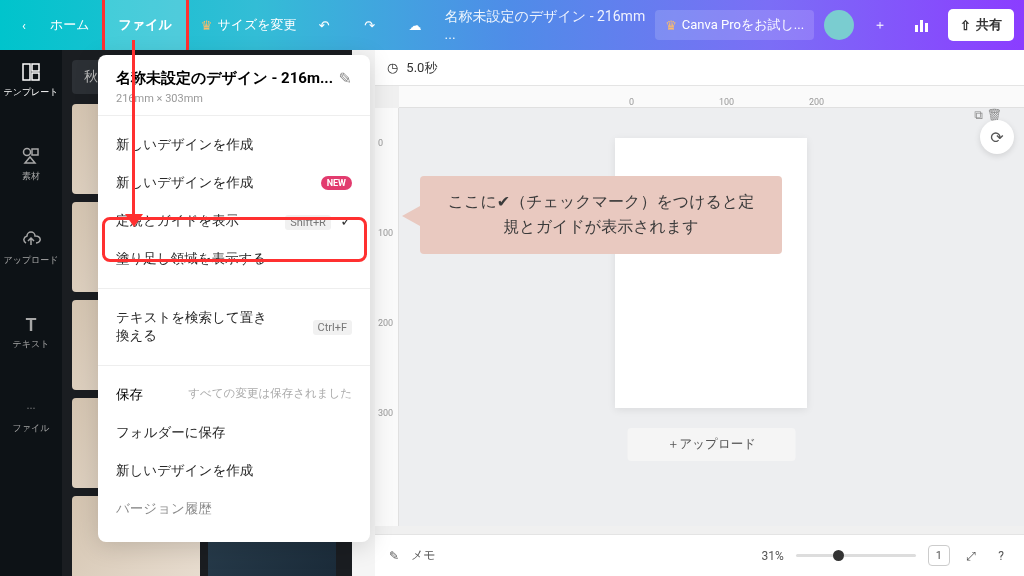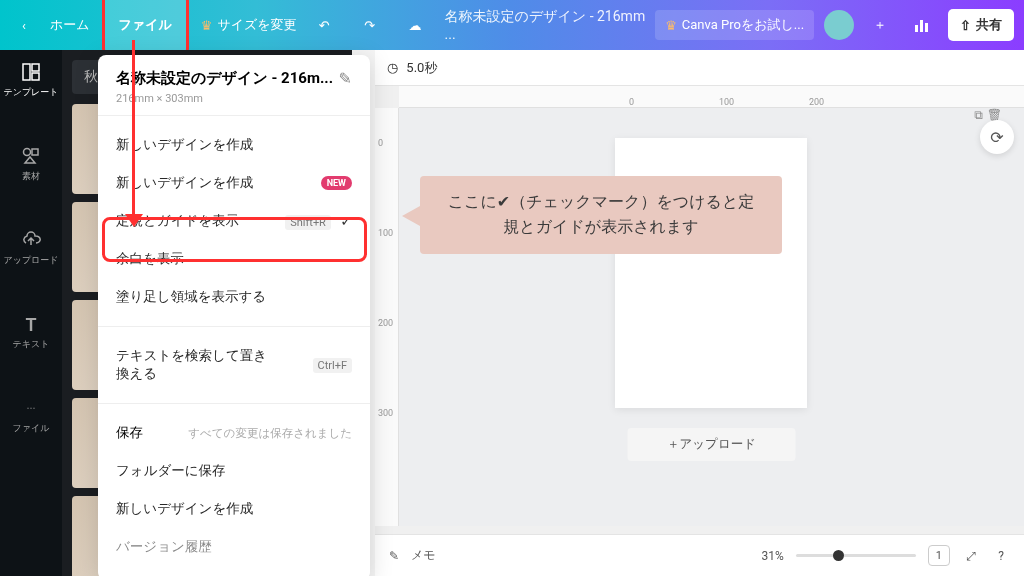--- a/index.html
+++ b/index.html
@@ -33,21 +33,21 @@
 
   
   .file-menu { position: absolute; left: 98px; top: 55px; width: 272px; background: white; border-radius: 8px; box-shadow: 0 4px 24px rgba(0,0,0,0.15); padding: 14px 0; z-index: 10; }
   .fm-title { padding: 0 18px 4px 18px; display: flex; align-items: center; justify-content: space-between; }
   .fm-title-text { font-weight: 700; font-size: 15px; color: #000000; }
   .fm-dim { padding: 0 18px; color: #999; font-size: 11px; }
   .fm-divider { height: 1px; background: #eee; margin: 10px 0; }
   .fm-item { padding: 10px 18px; font-size: 13.5px; color: #282828; display: flex; align-items: center; justify-content: space-between; cursor: pointer; }
   .fm-shortcut { font-size: 11px; color: #777; background: #f1f1f1; padding: 1px 5px; border-radius: 3px; }
   .fm-new-badge { font-size: 9px; color: white; background: #e23b6e; padding: 2px 6px; border-radius: 8px; font-weight: 700; }
-  .fm-save-row { display: flex; align-items: center; justify-content: space-between; padding: 10px 18px; font-size: 13.5px; }
+  .fm-save-row { display: flex; align-items: flex-start; justify-content: space-between; padding: 10px 18px; font-size: 13.5px; }
   .fm-save-status { font-size: 11.5px; color: #aaa; margin-left: 40px; }
   .fm-check { font-size: 14px; color: #333; margin-left: 6px; }
 
   
   .fm-highlight { position: absolute; border: 3px solid #ff3030; border-radius: 8px; left: 102px; top: 217px; width: 265px; height: 45px; z-index: 11; pointer-events: none; }
 
   
   .arrow-line { position: absolute; left: 132px; top: 40px; width: 3px; height: 180px; background: #ff3030; z-index: 12; }
   .arrow-head { position: absolute; left: 125px; top: 214px; width: 0; height: 0; border-left: 9px solid transparent; border-right: 9px solid transparent; border-top: 13px solid #ff3030; z-index: 12; }
 
@@ -187,23 +187,20 @@
     <span class="fm-new-badge">NEW</span>
   </div>
   <div class="fm-item">
     <span>定規とガイドを表示</span>
     <span>
       <span class="fm-shortcut">Shift+R</span>
       <span class="fm-check">✓</span>
     </span>
   </div>
   <div class="fm-item">
-      <span>余白を表示</span>
-    </div>
-  <div class="fm-item">
       <span>塗り足し領域を表示する</span>
     </div>
   <div class="fm-divider"></div>
   <div class="fm-item">
     <span style="max-width:160px;display:inline-block;">テキストを検索して置き換える</span>
     <span class="fm-shortcut">Ctrl+F</span>
   </div>
   <div class="fm-divider"></div>
   <div class="fm-save-row">
     <span>保存</span>

